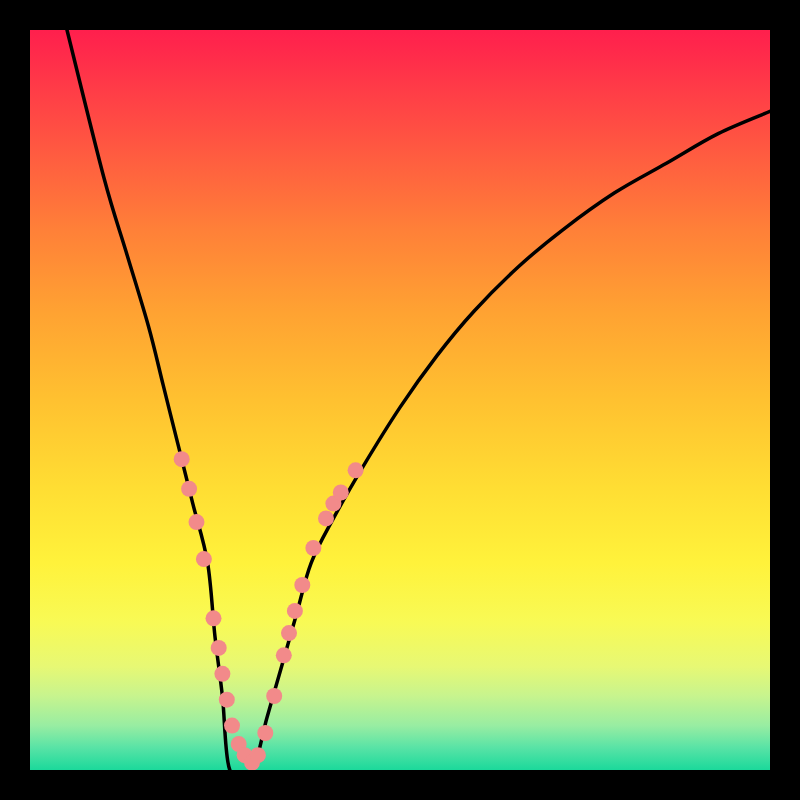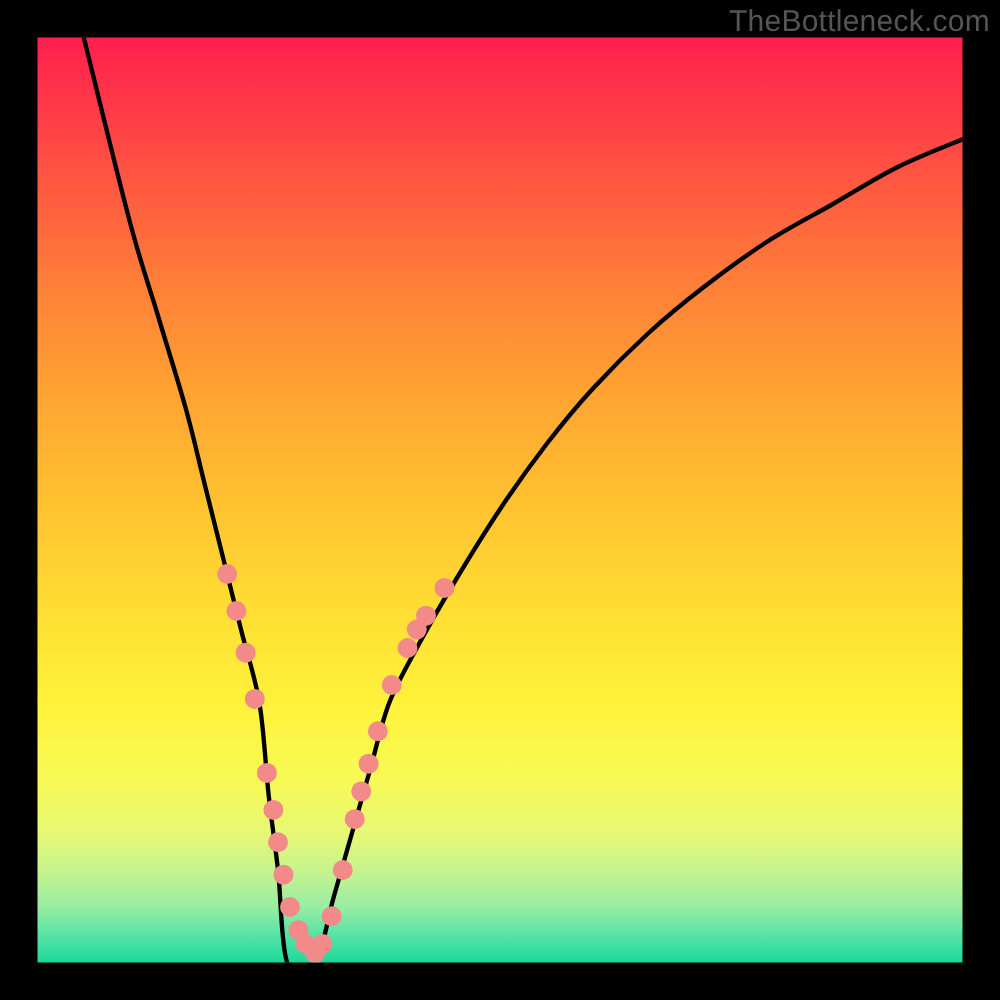--- a/index.html
+++ b/index.html
@@ -55,21 +55,20 @@
     top: 0;
     width: 740px;
     height: 740px;
     pointer-events: none;
   }
 </style>
 </head>
 <body>
 
 <div class="frame">
-  <div class="watermark">TheBottleneck.com</div>
   <div class="plot">
     <svg class="overlay" viewBox="0 0 740 740">
       <path id="curve-path" fill="none" stroke="#000000" stroke-width="3.5" stroke-linecap="round" stroke-linejoin="round" d="M 37.0 0.0 C 43.2 24.7, 64.1 111.0, 74.0 148.0 C 83.9 185.0, 88.8 197.3, 96.2 222.0 C 103.6 246.7, 112.2 273.8, 118.4 296.0 C 124.6 318.2, 128.3 335.5, 133.2 355.2 C 138.1 374.9, 143.1 394.7, 148.0 414.4 C 152.9 434.1, 157.9 453.9, 162.8 473.6 C 167.7 493.3, 173.9 510.6, 177.6 532.8 C 181.3 555.0, 182.5 584.6, 185.0 606.8 C 187.5 629.0, 189.9 643.8, 192.4 666.0 C 194.9 688.2, 194.9 727.7, 199.8 740.0 C 204.7 752.3, 215.8 748.6, 222.0 740.0 C 228.2 731.4, 231.9 705.5, 236.8 688.2 C 241.7 670.9, 246.7 653.7, 251.6 636.4 C 256.5 619.1, 261.5 601.9, 266.4 584.6 C 271.3 567.3, 275.0 548.8, 281.2 532.8 C 287.4 516.8, 294.8 504.4, 303.4 488.4 C 312.0 472.4, 321.9 455.1, 333.0 436.6 C 344.1 418.1, 357.7 395.9, 370.0 377.4 C 382.3 358.9, 394.7 341.6, 407.0 325.6 C 419.3 309.6, 430.4 296.0, 444.0 281.2 C 457.6 266.4, 473.6 250.4, 488.4 236.8 C 503.2 223.2, 516.8 212.1, 532.8 199.8 C 548.8 187.5, 567.3 173.9, 584.6 162.8 C 601.9 151.7, 619.1 143.1, 636.4 133.2 C 653.7 123.3, 670.9 112.2, 688.2 103.6 C 705.5 95.0, 731.4 85.1, 740.0 81.4"></path>
       <g id="dots">
           <circle cx="151.7" cy="429.2" r="8" fill="#f28a8a" stroke="#c95b5b" stroke-width="0"></circle>
           <circle cx="159.1" cy="458.8" r="8" fill="#f28a8a" stroke="#c95b5b" stroke-width="0"></circle>
           <circle cx="166.5" cy="492.1" r="8" fill="#f28a8a" stroke="#c95b5b" stroke-width="0"></circle>
           <circle cx="173.9" cy="529.1" r="8" fill="#f28a8a" stroke="#c95b5b" stroke-width="0"></circle>
           <circle cx="183.5" cy="588.3" r="8" fill="#f28a8a" stroke="#c95b5b" stroke-width="0"></circle>
           <circle cx="188.7" cy="617.9" r="8" fill="#f28a8a" stroke="#c95b5b" stroke-width="0"></circle>

